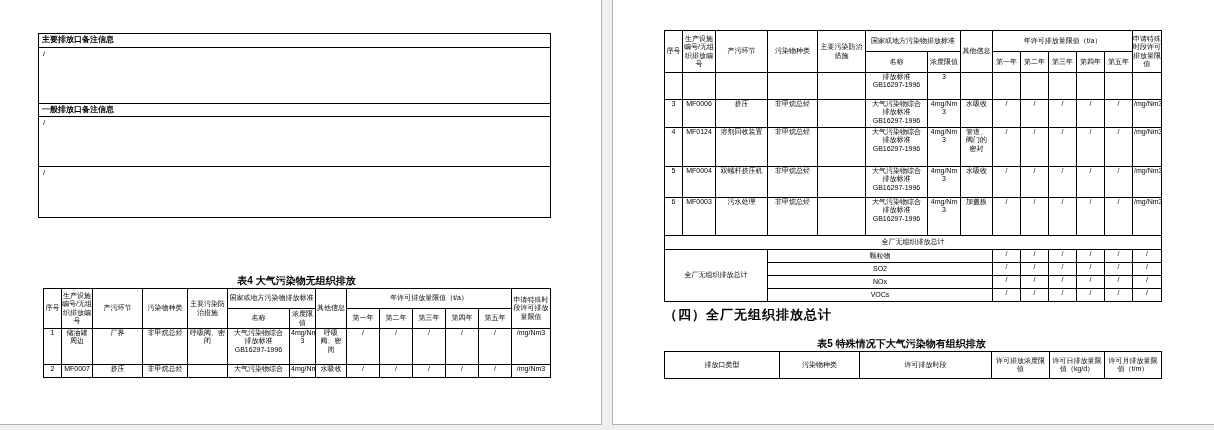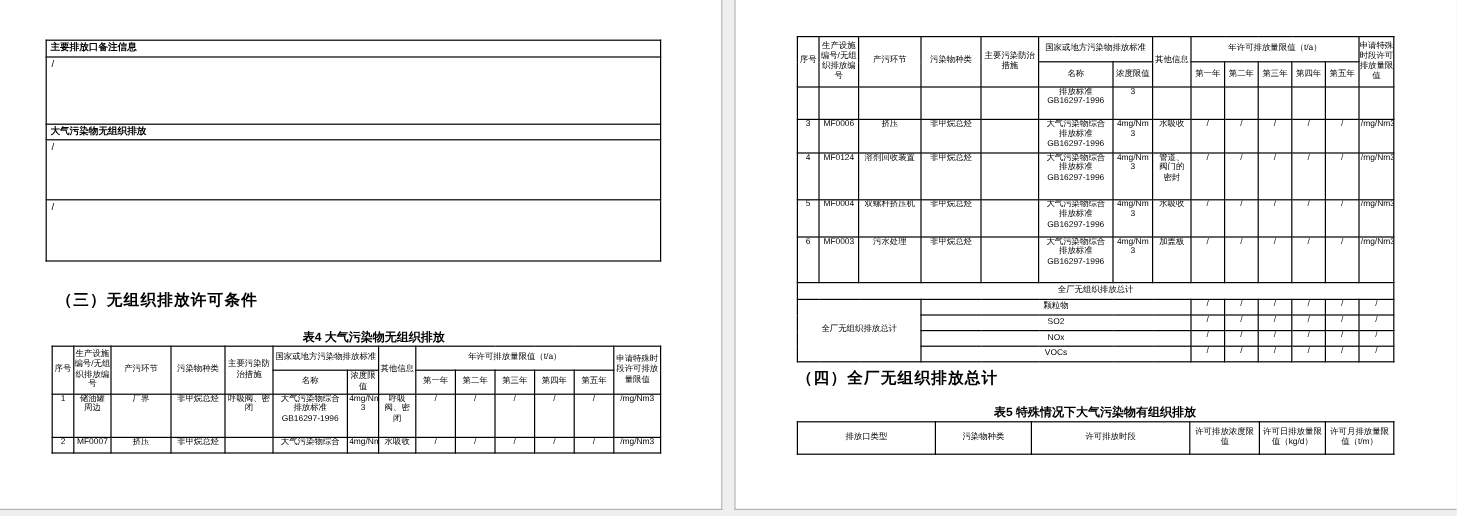--- a/index.html
+++ b/index.html
@@ -22,22 +22,22 @@
   .remarks td.lab { font-weight:bold; text-align:left; padding:1px 3px; vertical-align:middle; }
   .remarks td.val { text-align:left; padding:1px 4px; vertical-align:top; }
 
   
   .heading { position:absolute; font-size:13px; font-weight:bold; letter-spacing:1px; white-space:nowrap; }
   .heading3 { left:47px; top:241px; }
   .heading4 { left:51px; top:306px; }
 
   
   .tbl-title { position:absolute; font-size:10px; font-weight:bold; text-align:center; }
-  .t4l-title { left:58px; top:274px; width:507px; }
-  .t5-title  { left:51px; top:337px; width:497px; }
+  .t4l-title { left:43px; top:274px; width:507px; }
+  .t5-title  { left:40px; top:337px; width:497px; }
 
   
   .grid { font-size:7px; line-height:1.2; }
   .grid td { text-align:center; vertical-align:top; padding:0 1px; }
   .grid tr.hdr td { vertical-align:middle; padding:0; }
   .grid td.mid { vertical-align:middle; }
   .t4l { left:43px; top:288px; width:507px; }
   .t4r { left:51px; top:30px;  width:497px; }
   .t5  { left:51px; top:351px; width:497px; }
 </style>
@@ -50,32 +50,31 @@
 
     <table class="remarks">
       <tbody>
           <tr style="height:14px">
             <td class="lab">主要排放口备注信息</td>
           </tr>
       <tr style="height:56px">
             <td class="val">/</td>
           </tr>
       <tr style="height:13px">
-            <td class="lab">大气污染物无组织排放</td>
+            <td class="lab">一般排放口备注信息</td>
           </tr>
       <tr style="height:50px">
             <td class="val">/</td>
           </tr>
       <tr style="height:51px">
             <td class="val">/</td>
           </tr>
     </tbody>
       </table>
 
-    <div class="heading heading3">（三）无组织排放许可条件</div>
     <div class="tbl-title t4l-title">表4  大气污染物无组织排放</div>
 
     <table class="grid t4l">
       <colgroup>
         <col style="width:18px">
           <col style="width:31px">
           <col style="width:50px">
           <col style="width:45px">
         <col style="width:40px">
           <col style="width:62px">

